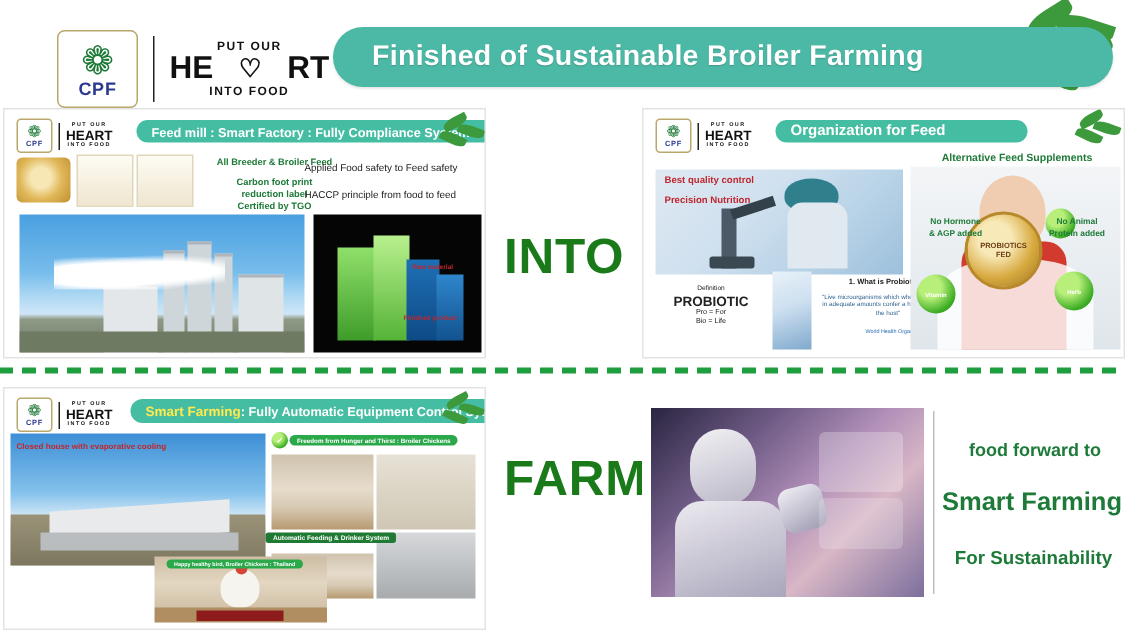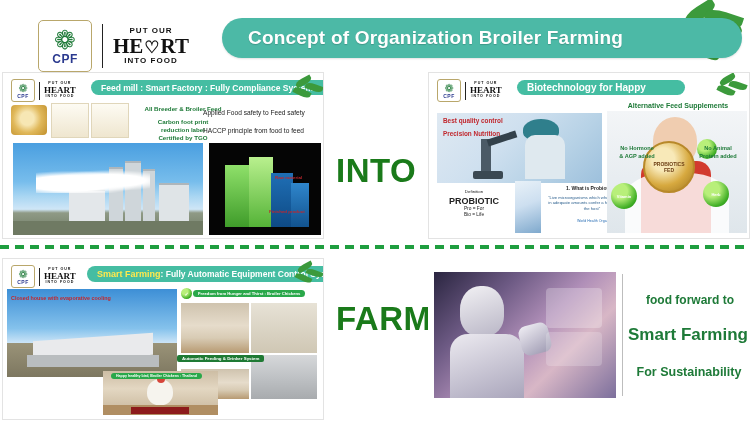--- a/index.html
+++ b/index.html
@@ -20,21 +20,21 @@
   .cpf-lockup{position:absolute;display:flex;align-items:center;}
   .cpf-badge{
     border:1px solid #b9a76b;border-radius:5px;background:#fff;
     display:flex;flex-direction:column;align-items:center;justify-content:center;
   }
   .cpf-mark{color:#1e7a38;line-height:1;}
   .cpf-word{color:#2b3a8f;font-weight:bold;letter-spacing:.5px;line-height:1;}
   .vrule{background:#222;}
   .heartblk{display:flex;flex-direction:column;align-items:center;line-height:1.05;color:#111;}
   .hb-top{letter-spacing:1px;font-weight:bold;}
-  .hb-mid{font-weight:bold;display:flex;align-items:flex-end;gap:1px;font-family:Liberation Serif, serif;}
+  .hb-mid{font-weight:bold;display:flex;align-items:center;gap:17px;}
   .hb-bot{letter-spacing:1px;font-weight:bold;}
   .heart{display:inline-block;color:#111;}
 
   .title-pill{
     position:absolute;background:#4cb9a6;border-radius:30px;
     display:flex;align-items:center;padding:0 26px;
     box-shadow:0 1px 2px rgba(0,0,0,.12);
   }
   .title-pill span{
     color:#ffffff;font-weight:bold;font-size:19px;letter-spacing:.2px;
@@ -124,21 +124,21 @@
         <div class="hb-mid" style="font-size:21px;">
           <span>HE</span>
           <span class="heart" style="font-size:17px;">♡</span>
           <span>RT</span>
         </div>
         <div class="hb-bot" style="font-size:8px;">INTO FOOD</div>
       </div>
     </div>
 
     <div class="title-pill" style="left:222px;top:18px;width:468px;height:40px;">
-      <span>Concept of Organization Broiler Farming</span>
+      <span>Finished of Sustainable Broiler Farming</span>
     </div>
   </div>
 
   <div class="bigword" style="left:336px;top:152px;font-size:33px;">INTO</div>
 
   <div class="panel" style="left:2px;top:72px;width:320px;height:165px;">
 
     <div class="mini-lockup" style="left:8px;top:6px;">
       <div class="mini-badge" style="width:22px;height:21px;">
         <div class="cpf-mark" style="font-size:11px;">❁</div>
@@ -202,21 +202,21 @@
       </div>
       <div class="vrule" style="width:1px;height:18px;margin:0 4px;"></div>
       <div class="heartblk">
         <div class="hb-top" style="font-size:3.6px;">PUT OUR</div>
         <div class="hb-mid" style="font-size:9px;">HEART</div>
         <div class="hb-bot" style="font-size:3.6px;">INTO FOOD</div>
       </div>
     </div>
 
     <div class="sub-pill" style="left:88px;top:7px;width:148px;height:15px;">
-      <span style="font-size:10px;">Biotechnology for Happy</span>
+      <span style="font-size:10px;">Organization for Feed</span>
     </div>
     <div class="leaves" style="left:286px;top:2px;width:34px;height:24px;">
       <div class="leaf" style="left:4px;top:1px;width:17px;height:7px;transform:rotate(-28deg);"></div>
       <div class="leaf" style="left:14px;top:7px;width:18px;height:7px;transform:rotate(20deg);"></div>
       <div class="leaf" style="left:2px;top:12px;width:18px;height:7px;transform:rotate(26deg);"></div>
     </div>
 
     <div class="txt t-green" style="left:178px;top:28px;width:142px;font-size:7px;font-weight:bold;text-align:center;">Alternative Feed Supplements</div>
 
     <div class="ph ph-lab" style="left:8px;top:40px;width:165px;height:70px;">

